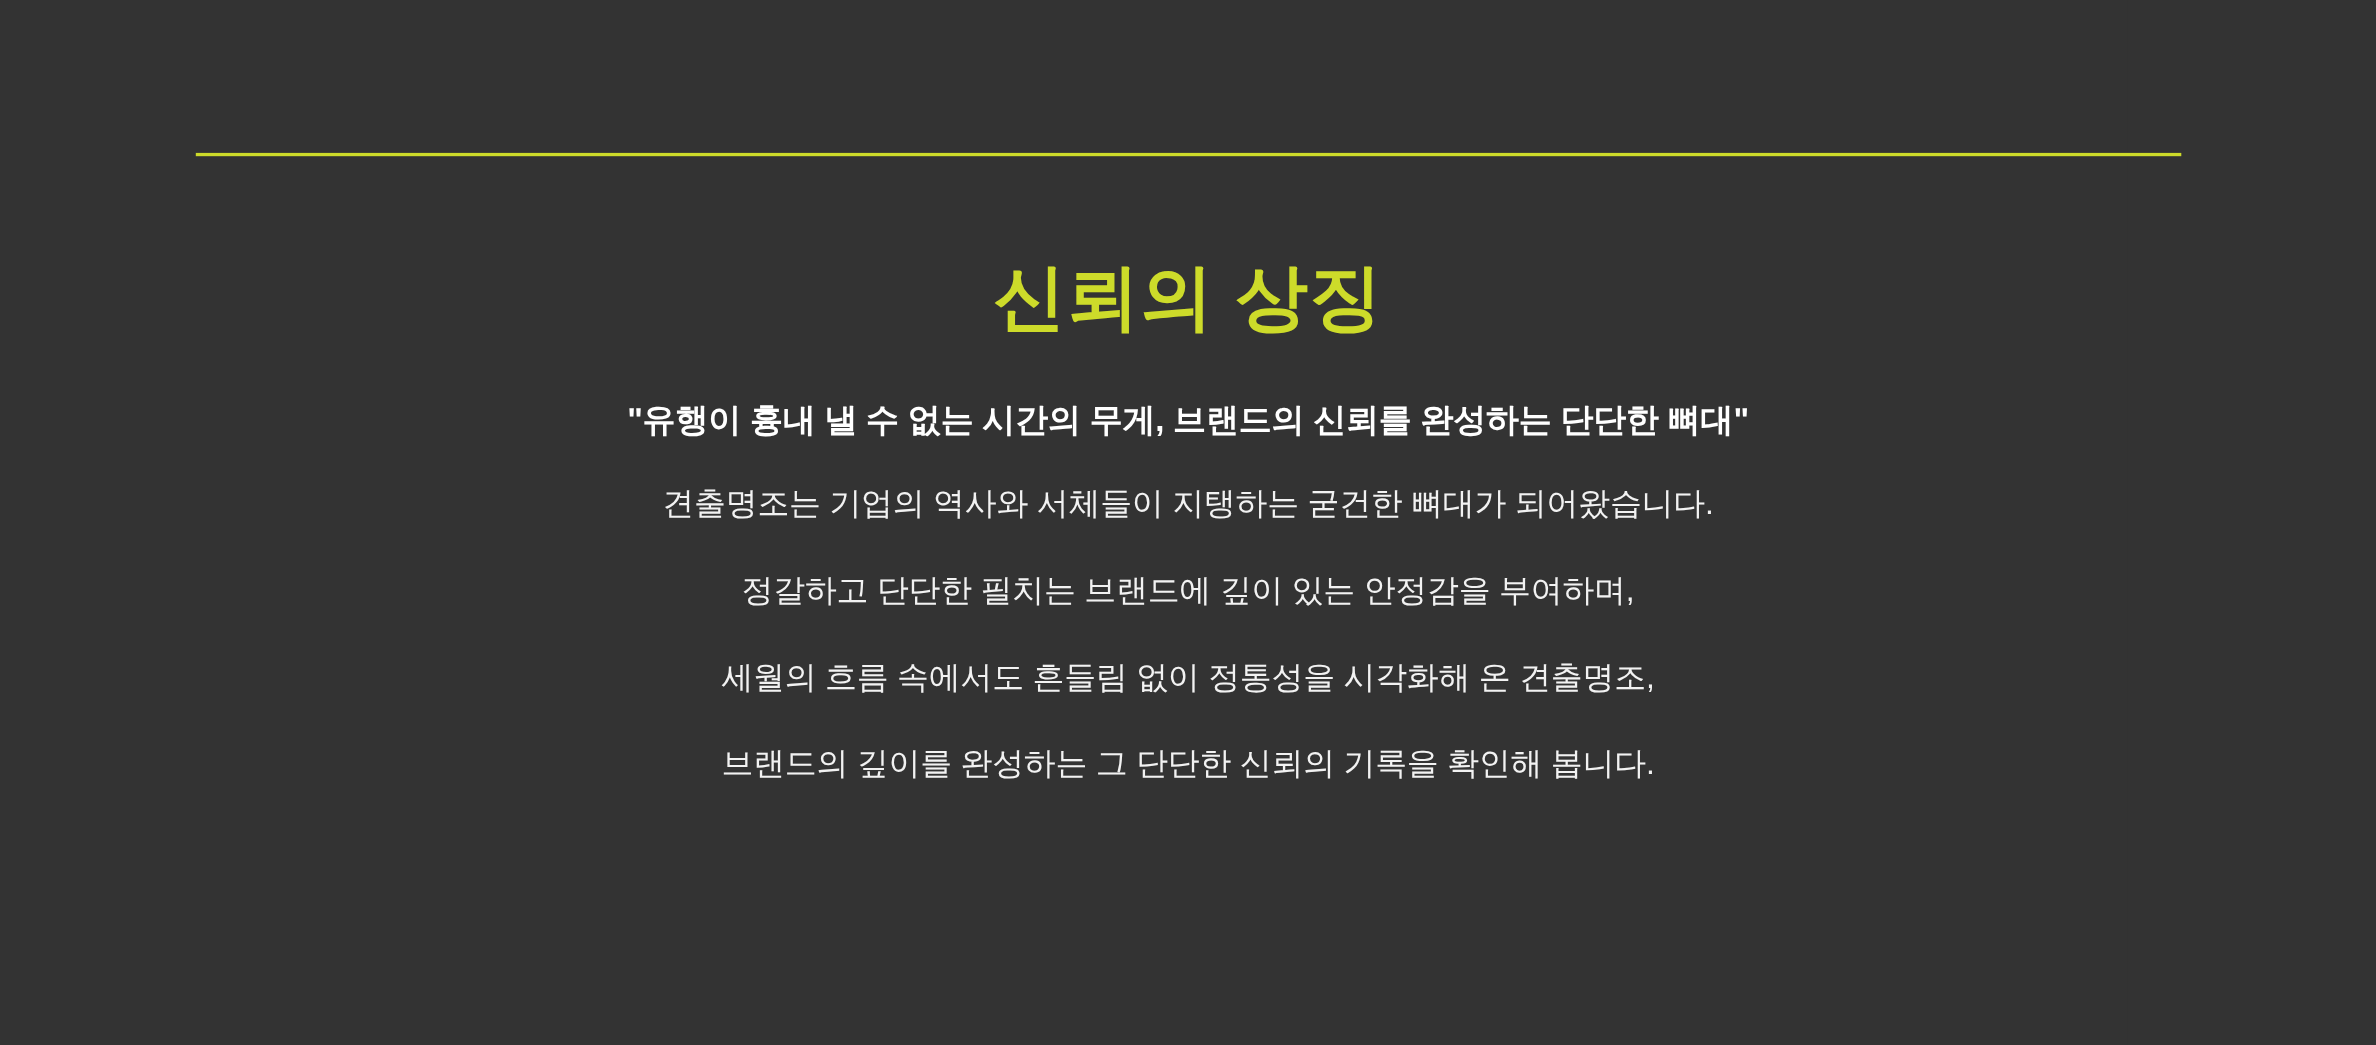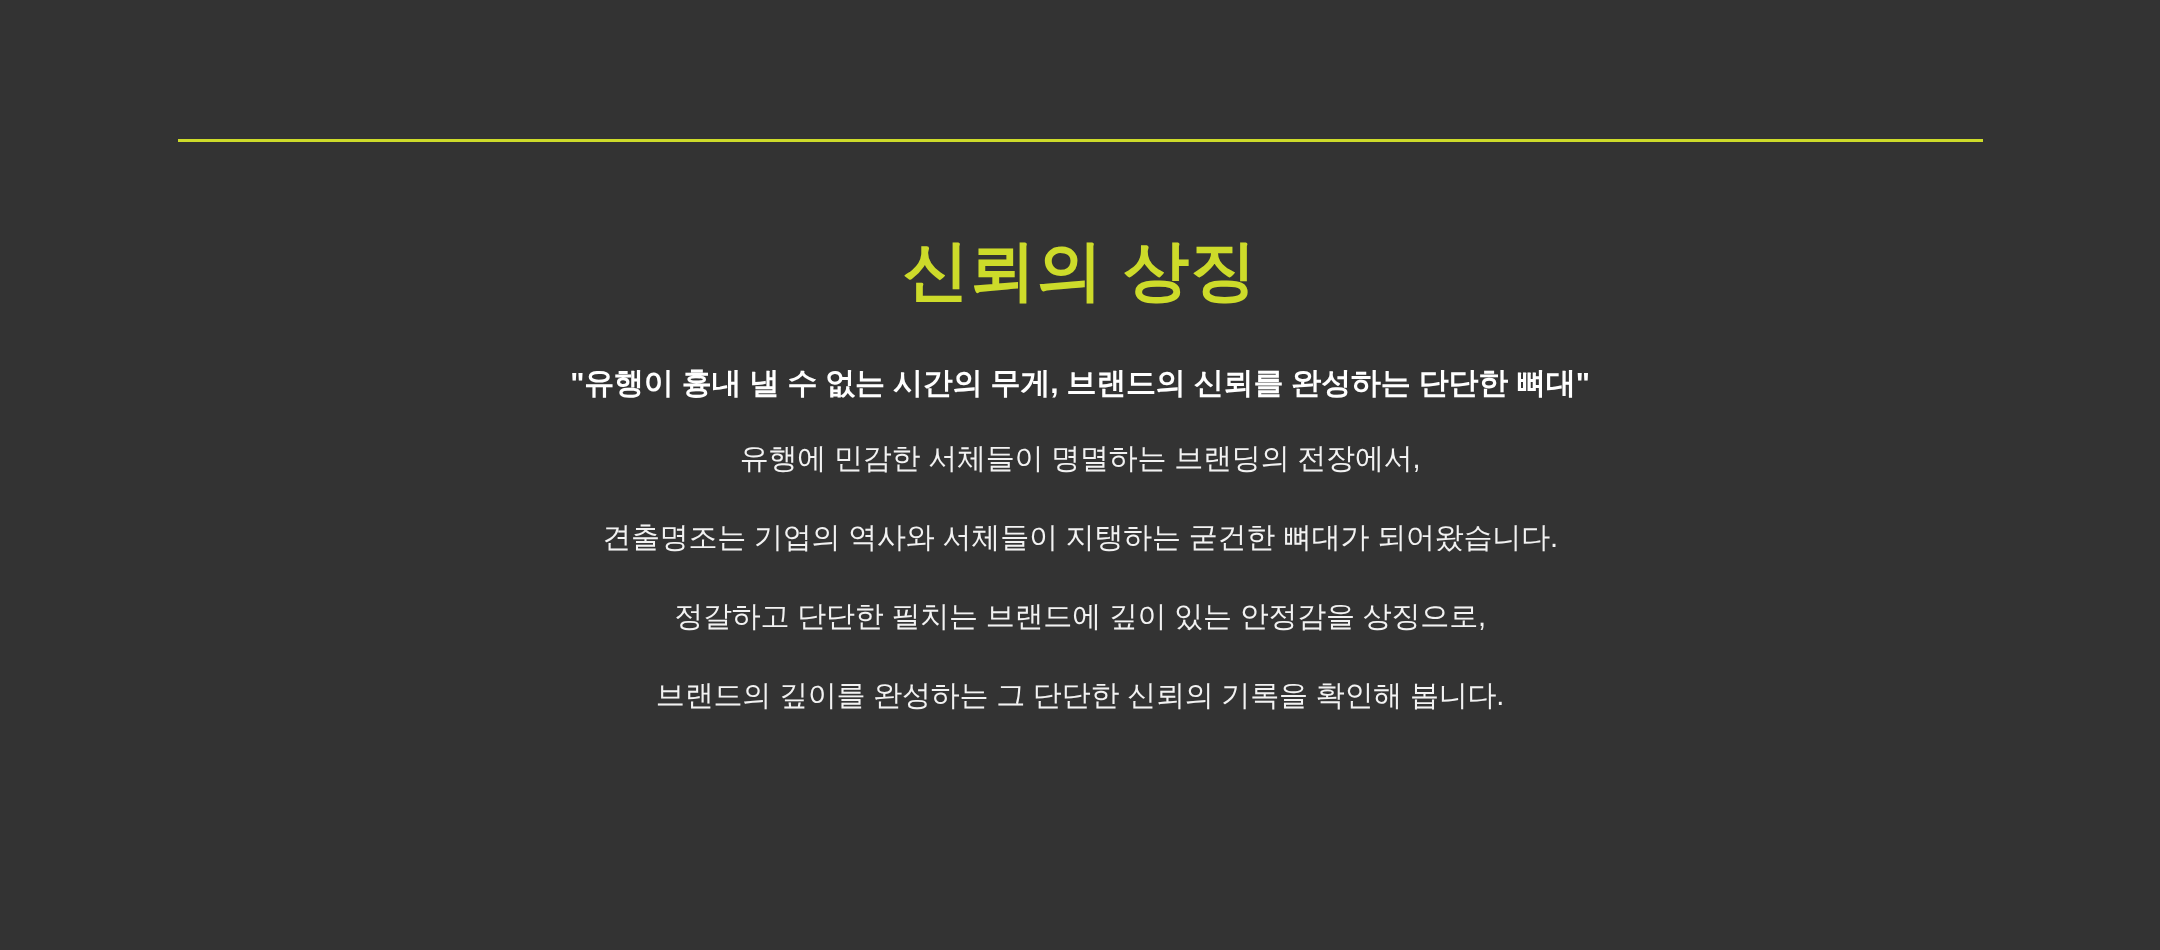--- a/index.html
+++ b/index.html
@@ -67,19 +67,19 @@
 <body>
 
 <div class="page">
 
   <div class="top-rule"></div>
 
   <h1 class="headline">신뢰의 상징</h1>
 
   <div class="body-block">
     <p class="lead">"유행이 흉내 낼 수 없는 시간의 무게, 브랜드의 신뢰를 완성하는 단단한 뼈대"</p>
-    <p class="para-line">유행에 민감한 서체들이 명멸하는 브랜딩의 전장에서,</p>
     <p class="para-line">견출명조는 기업의 역사와 서체들이 지탱하는 굳건한 뼈대가 되어왔습니다.</p>
-    <p class="para-line">정갈하고 단단한 필치는 브랜드에 깊이 있는 안정감을 상징으로,</p>
+    <p class="para-line">정갈하고 단단한 필치는 브랜드에 깊이 있는 안정감을 부여하며,</p>
+    <p class="para-line">세월의 흐름 속에서도 흔들림 없이 정통성을 시각화해 온 견출명조,</p>
     <p class="para-line">브랜드의 깊이를 완성하는 그 단단한 신뢰의 기록을 확인해 봅니다.</p>
   </div>
 
 </div>
 
 </body></html>

